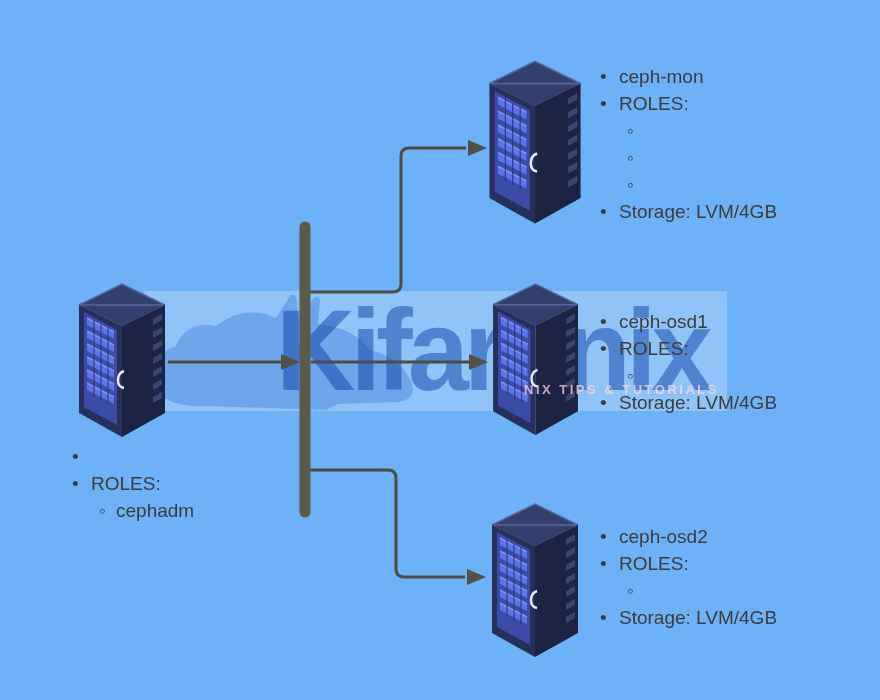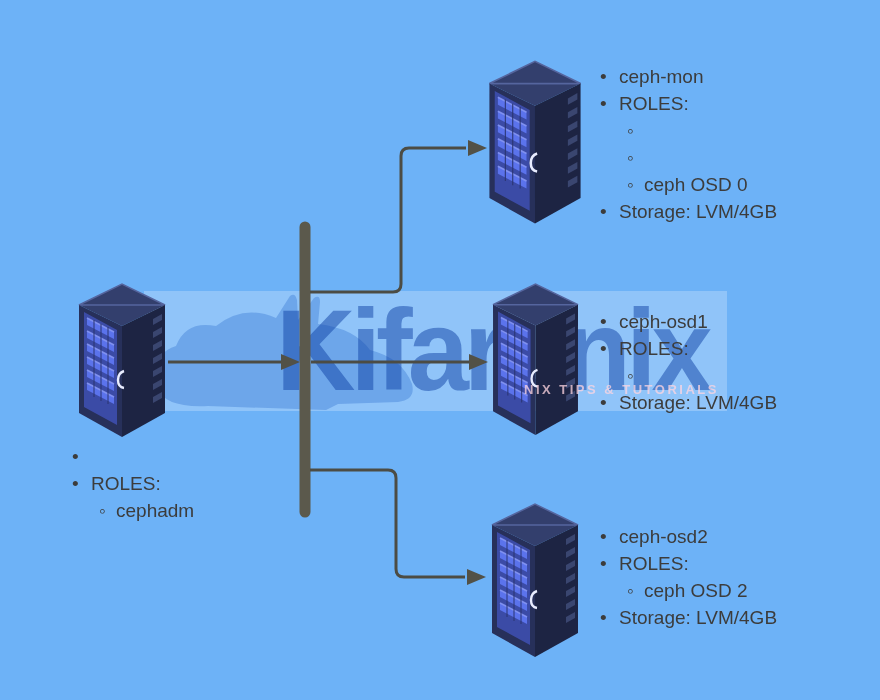--- a/index.html
+++ b/index.html
@@ -141,21 +141,20 @@
     <span>ROLES:</span>
   </div>
   <div class="row sub">
     <span class="b">◦</span>
   </div>
   <div class="row sub">
     <span class="b">◦</span>
   </div>
   <div class="row sub">
     <span class="b">◦</span>
-    <span>ceph OSD 0</span>
   </div>
   <div class="row">
     <span class="b">•</span>
     <span>Storage: LVM/4GB</span>
   </div>
 </div>
 
 <div class="label" style="left:600px;top:308px">
   <div class="row">
     <span class="b">•</span>
@@ -178,19 +177,18 @@
   <div class="row">
     <span class="b">•</span>
     <span>ceph-osd2</span>
   </div>
   <div class="row">
     <span class="b">•</span>
     <span>ROLES:</span>
   </div>
   <div class="row sub">
     <span class="b">◦</span>
-    <span>ceph OSD 2</span>
   </div>
   <div class="row">
     <span class="b">•</span>
     <span>Storage: LVM/4GB</span>
   </div>
 </div>
 
 </body></html>

